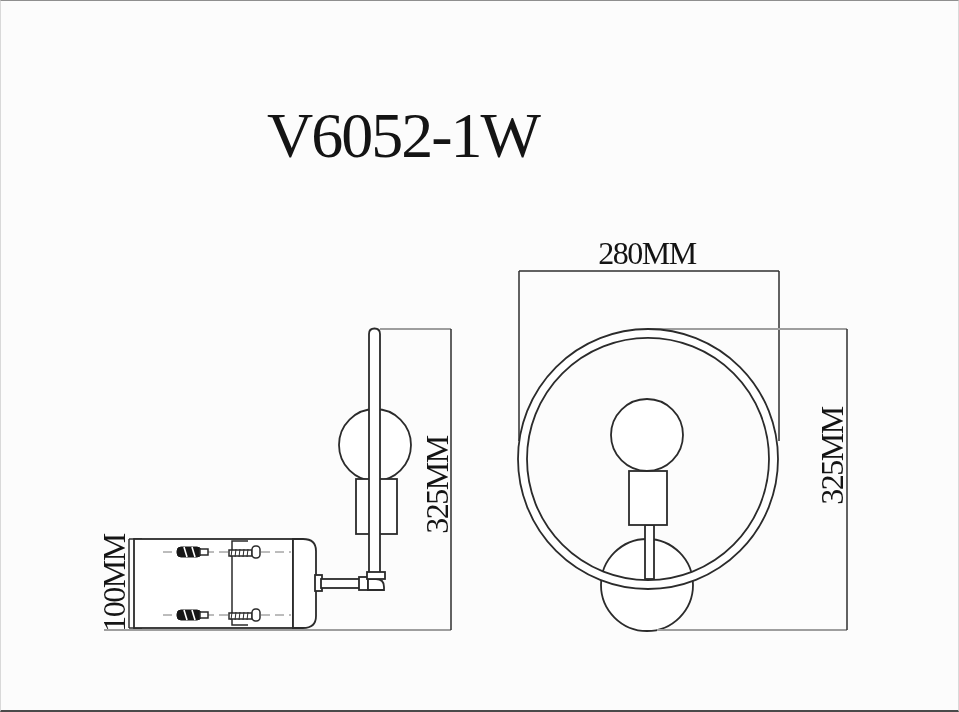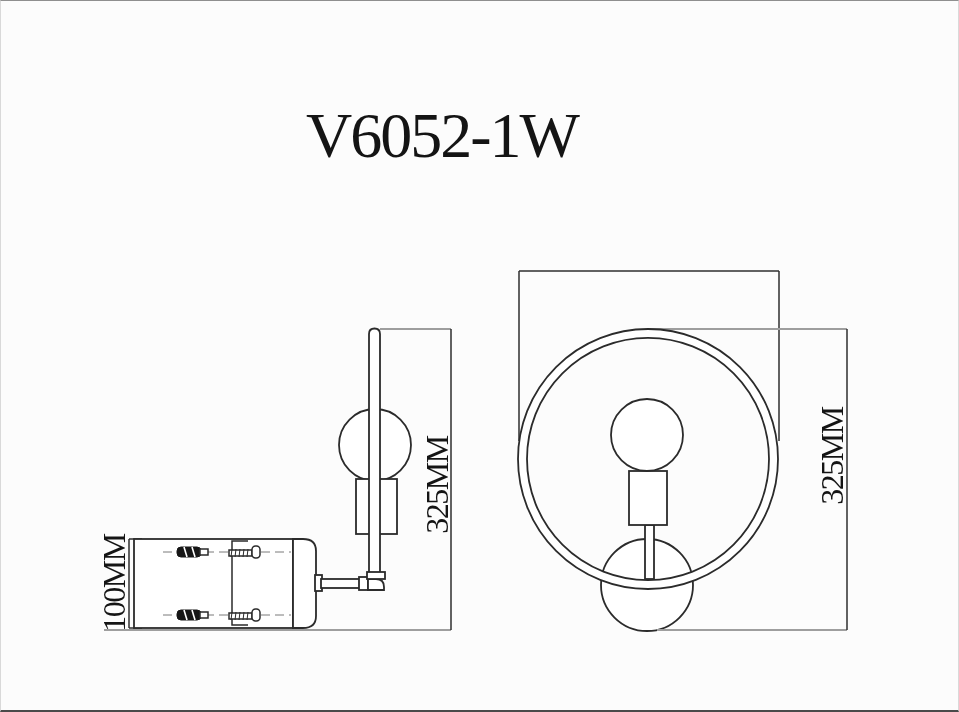--- a/index.html
+++ b/index.html
@@ -12,21 +12,21 @@
     border-bottom:2px solid #4a4a4a;
     border-left:1px solid #d9d9d9;
     border-right:1px solid #d9d9d9;
     overflow:hidden;
     font-family:"Liberation Serif", serif;
     color:#1c1c1c;
   }
   .drawing{position:absolute;left:0;top:0;}
   .label{position:absolute;display:flex;align-items:center;justify-content:center;
          white-space:nowrap;color:#141414;}
-  .title{left:0;top:98px;width:804px;font-size:64px;letter-spacing:-2px;padding-left:39px;}
+  .title{left:0;top:98px;width:804px;font-size:64px;letter-spacing:-2px;}
   .dim{font-size:32px;letter-spacing:-1.5px;}
   .dim-280{left:546px;top:234px;width:200px;height:36px;}
   .rot{transform:rotate(-90deg);}
   .dim-325-front{left:761px;top:437px;width:140px;height:36px;}
   .dim-325-side{left:366px;top:466px;width:140px;height:36px;}
   .dim-100{left:43px;top:565px;width:140px;height:34px;}
   svg .obj{fill:#ffffff;stroke:#2b2b2b;stroke-width:1.8;}
   svg .objthin{fill:#ffffff;stroke:#2b2b2b;stroke-width:1.5;}
   svg .dimline{stroke:#2f2f2f;stroke-width:1.5;fill:none;}
   svg .extline{stroke:#9e9e9e;stroke-width:2;fill:none;}
@@ -127,19 +127,20 @@
                M526,458 a121,121 0 1,1 242,0 a121,121 0 1,1 -242,0"></path>
 
       <rect class="obj" x="628" y="470" width="38" height="54"></rect>
 
       <circle class="obj" cx="646" cy="434" r="36"></circle>
     </g>
   </svg>
 
   <div class="label title">V6052-1W</div>
 
+  <div class="label dim dim-280">280MM</div>
 
   <div class="label dim rot dim-325-front">325MM</div>
 
   <div class="label dim rot dim-325-side">325MM</div>
 
   <div class="label dim rot dim-100">100MM</div>
 </div>
 
 </body></html>

